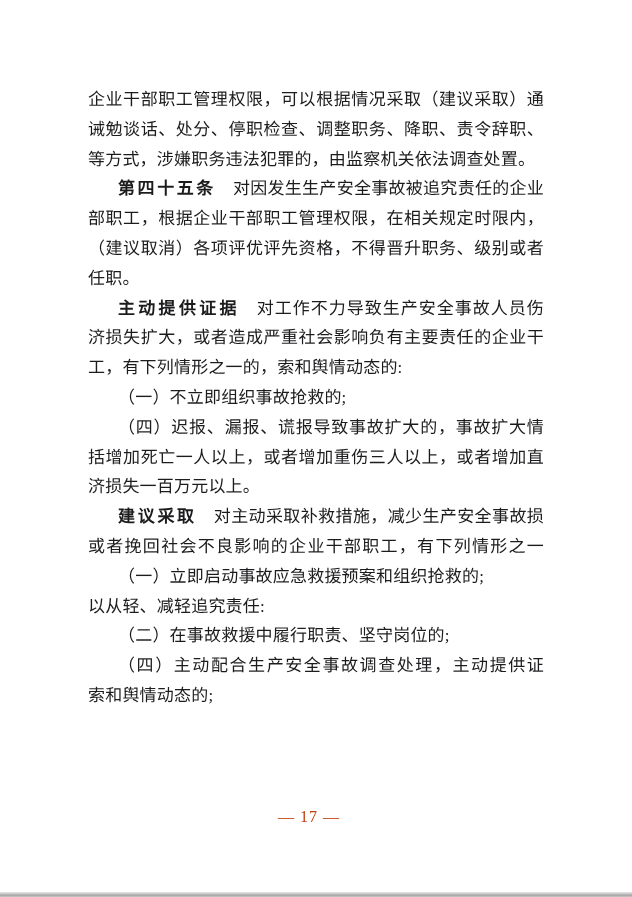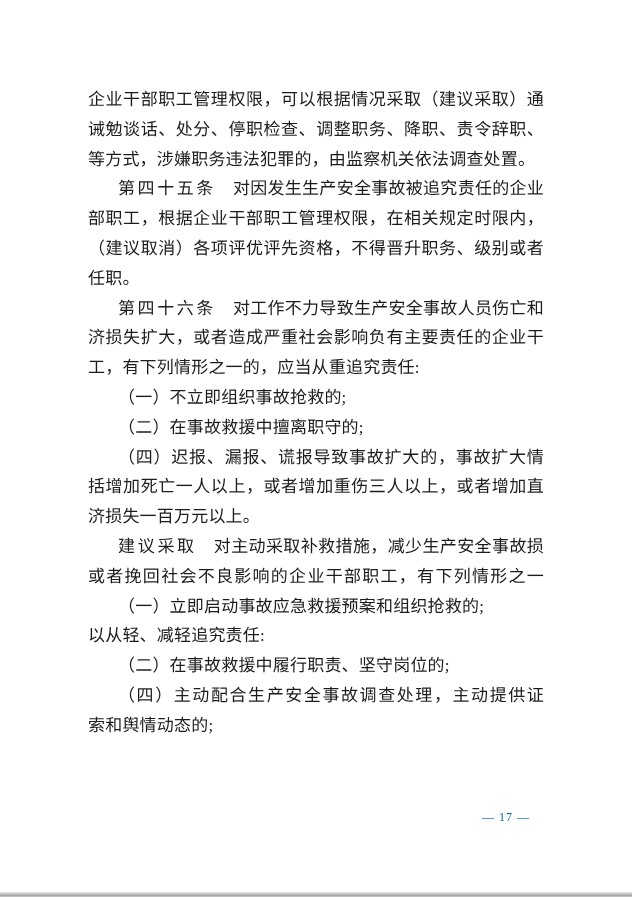--- a/index.html
+++ b/index.html
@@ -32,36 +32,36 @@
     white-space: nowrap;
   }
   .line.fill {
     text-align-last: justify;
     white-space: normal;
     overflow: hidden;
     height: 29.8px;
   }
   .line.indent { padding-left: 30px; }
   .article-num {
-    font-weight: normal;
+    font-weight: bold;
     letter-spacing: 2.5px;
     margin-right: 17px;
   }
   .page-number {
     position: absolute;
     left: 88px;
     top: 802px;
     width: 456px;
     height: 30px;
     line-height: 30px;
-    text-align: right;
+    text-align: center;
     padding-right: 14px;
     box-sizing: border-box;
-    font-size: 12px;
-    color: #0369a1;
+    font-size: 16px;
+    color: #c2410c;
     letter-spacing: 1px;
   }
   .scan-bottom-edge {
     position: absolute;
     left: 0;
     top: 892px;
     width: 100%;
     height: 5px;
     background: linear-gradient(to bottom, #e9e9e9 0%, #bdbdbd 45%, #a5a5a5 75%, #cfcfcf 100%);
   }
@@ -72,25 +72,24 @@
 <div class="page">
 
   <div class="doc-body">
     <div class="line fill">企业干部职工管理权限，可以根据情况采取（建议采取）通报、</div>
     <div class="line fill">诫勉谈话、处分、停职检查、调整职务、降职、责令辞职、免职</div>
     <div class="line">等方式，涉嫌职务违法犯罪的，由监察机关依法调查处置。</div>
     <div class="line fill indent"><span class="article-num">第四十五条</span><span>对因发生生产安全事故被追究责任的企业干</span></div>
     <div class="line fill">部职工，根据企业干部职工管理权限，在相关规定时限内，取消</div>
     <div class="line fill">（建议取消）各项评优评先资格，不得晋升职务、级别或者重用</div>
     <div class="line">任职。</div>
-    <div class="line fill indent"><span class="article-num">第四十六条</span><span>对工作不力导致生产安全事故人员伤亡和经</span></div>
+    <div class="line fill indent"><span class="article-num">主动提供证据</span><span>对工作不力导致生产安全事故人员伤亡和经</span></div>
     <div class="line fill">济损失扩大，或者造成严重社会影响负有主要责任的企业干部职</div>
-    <div class="line">工，有下列情形之一的，应当从重追究责任:</div>
+    <div class="line">工，有下列情形之一的，索和舆情动态的:</div>
     <div class="line indent">（一）不立即组织事故抢救的;</div>
-    <div class="line indent">（二）在事故救援中擅离职守的;</div>
     <div class="line fill indent">（四）迟报、漏报、谎报导致事故扩大的，事故扩大情形包</div>
     <div class="line fill">括增加死亡一人以上，或者增加重伤三人以上，或者增加直接经</div>
     <div class="line">济损失一百万元以上。</div>
     <div class="line fill indent"><span class="article-num">建议采取</span><span>对主动采取补救措施，减少生产安全事故损失</span></div>
     <div class="line fill">或者挽回社会不良影响的企业干部职工，有下列情形之一的，可</div>
     <div class="line indent">（一）立即启动事故应急救援预案和组织抢救的;</div>
     <div class="line">以从轻、减轻追究责任:</div>
     <div class="line indent">（二）在事故救援中履行职责、坚守岗位的;</div>
     <div class="line fill indent">（四）主动配合生产安全事故调查处理，主动提供证据、线</div>
     <div class="line">索和舆情动态的;</div>

